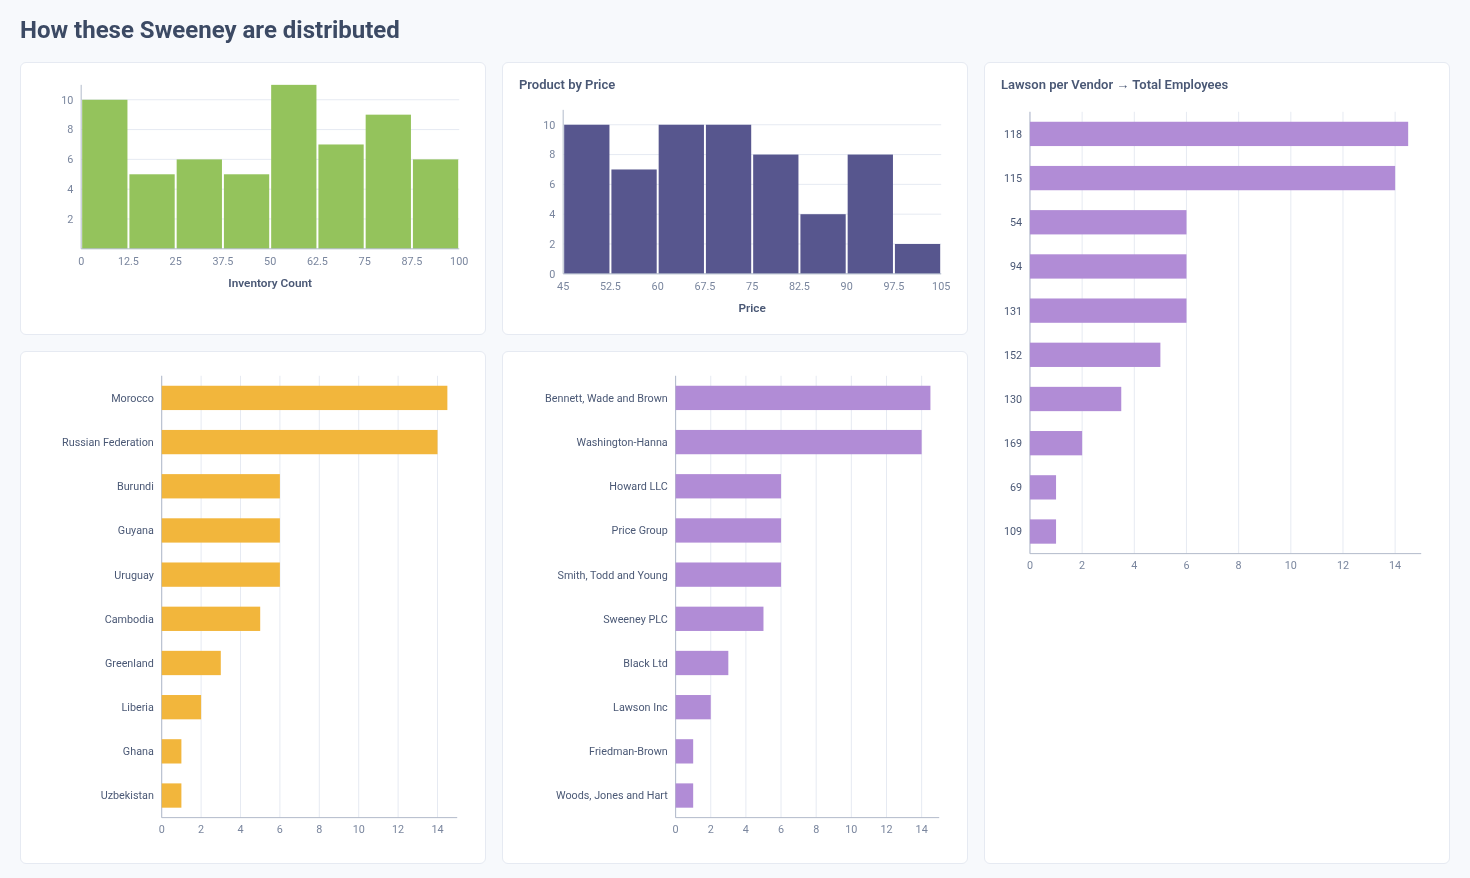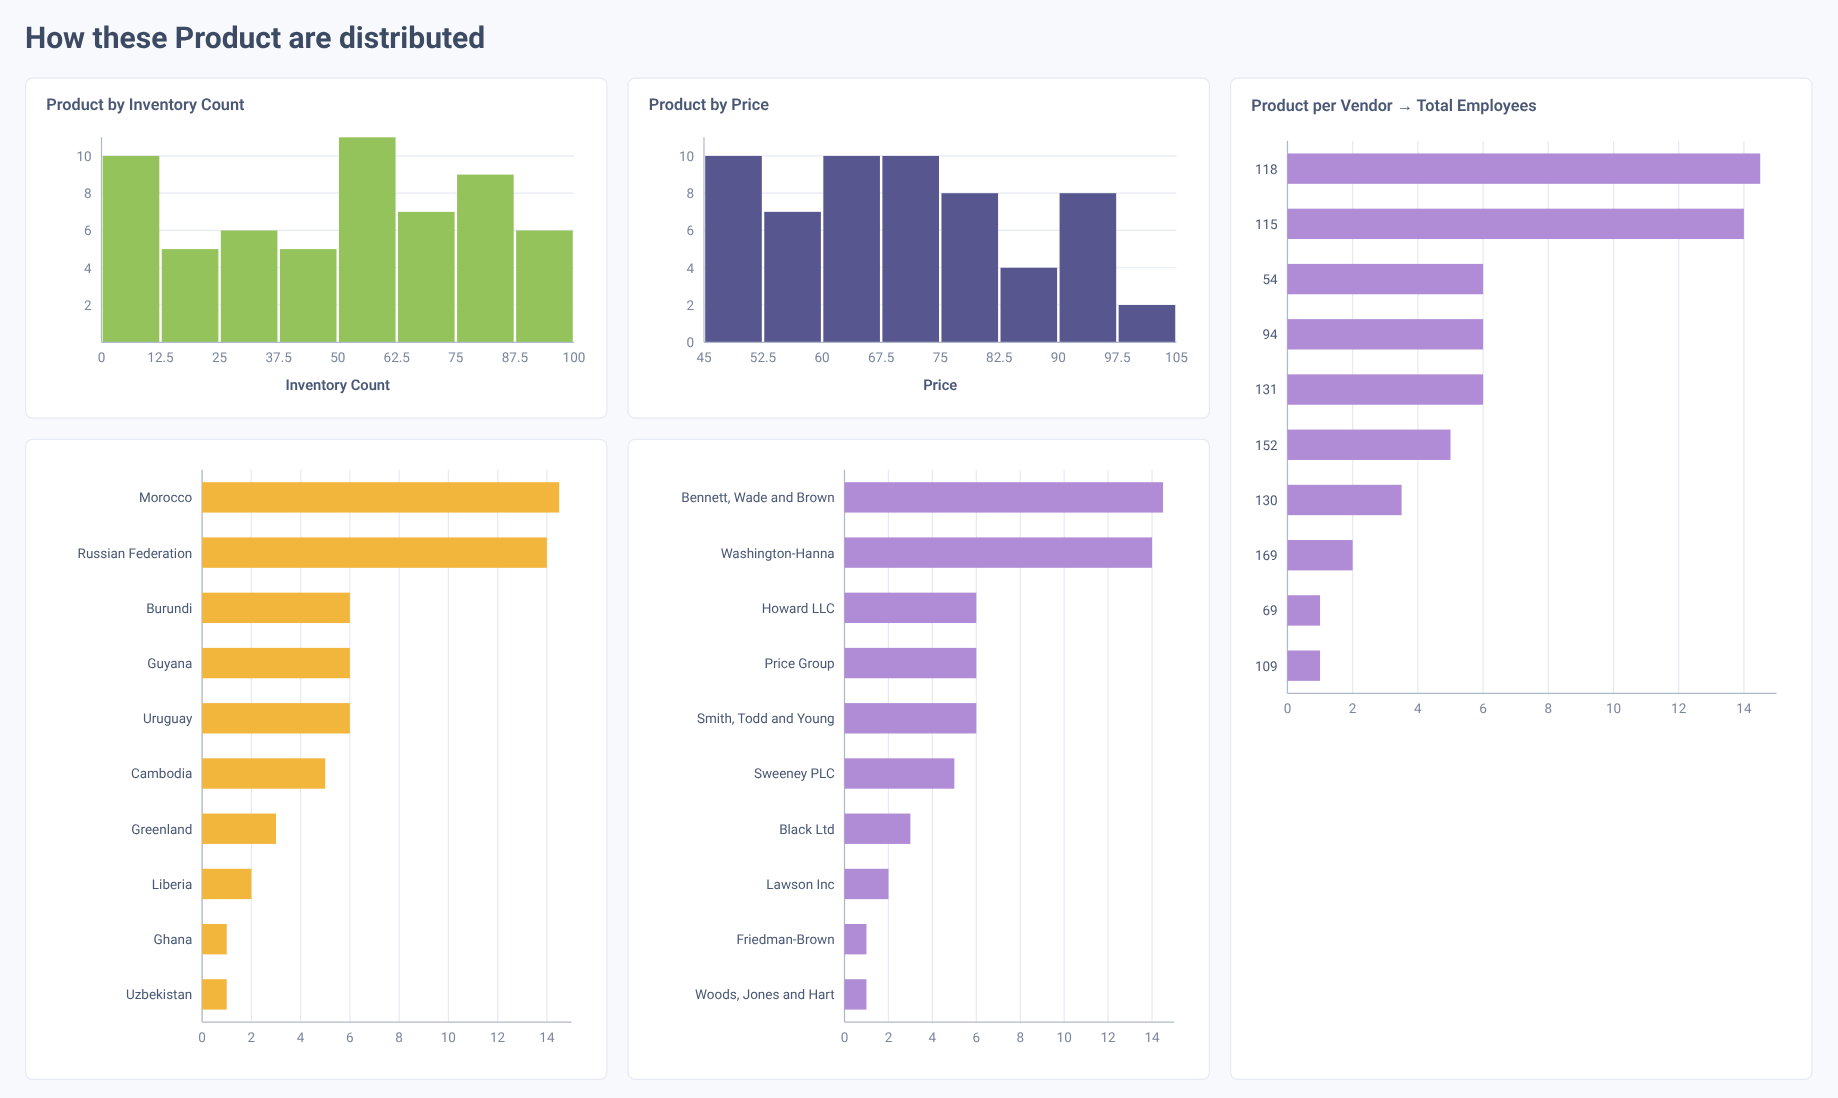--- a/index.html
+++ b/index.html
@@ -50,26 +50,25 @@
   
   #card-inv   { grid-column: 1; grid-row: 1; }
   #card-price { grid-column: 2; grid-row: 1; }
   #card-totemp{ grid-column: 3; grid-row: 1 / span 2; }
   #card-loc   { grid-column: 1; grid-row: 2; }
   #card-vname { grid-column: 2; grid-row: 2; }
 </style>
 </head>
 <body>
 
-<h1 class="page-title">How these Product are distributed</h1>
+<h1 class="page-title">How these Sweeney are distributed</h1>
 
 <div class="grid">
 
   <div class="card" id="card-inv">
-    <div class="card-title">Product by Inventory Count</div>
     <svg class="chart" id="svg-inv" viewBox="0 0 440 220">
         <line x1="45" x2="430" y1="144.63636363636363" y2="144.63636363636363" class="tick-line"></line>
         <text x="37" y="148.63636363636363" class="axis-text" text-anchor="end">2</text>
         <line x1="45" x2="430" y1="114.27272727272728" y2="114.27272727272728" class="tick-line"></line>
         <text x="37" y="118.27272727272728" class="axis-text" text-anchor="end">4</text>
         <line x1="45" x2="430" y1="83.90909090909092" y2="83.90909090909092" class="tick-line"></line>
         <text x="37" y="87.90909090909092" class="axis-text" text-anchor="end">6</text>
         <line x1="45" x2="430" y1="53.54545454545455" y2="53.54545454545455" class="tick-line"></line>
         <text x="37" y="57.54545454545455" class="axis-text" text-anchor="end">8</text>
         <line x1="45" x2="430" y1="23.181818181818187" y2="23.181818181818187" class="tick-line"></line>
@@ -129,21 +128,21 @@
         <text x="237.5" y="191" class="axis-text" text-anchor="middle">75</text>
         <text x="285.625" y="191" class="axis-text" text-anchor="middle">82.5</text>
         <text x="333.75" y="191" class="axis-text" text-anchor="middle">90</text>
         <text x="381.875" y="191" class="axis-text" text-anchor="middle">97.5</text>
         <text x="430" y="191" class="axis-text" text-anchor="middle">105</text>
         <text x="237.5" y="214" class="axis-title" text-anchor="middle">Price</text>
       </svg>
   </div>
 
   <div class="card" id="card-totemp">
-    <div class="card-title">Product per Vendor → Total Employees</div>
+    <div class="card-title">Lawson per Vendor → Total Employees</div>
     <svg class="chart" id="svg-totemp" viewBox="0 0 440 490">
         <line x1="29.5" x2="29.5" y1="10" y2="460" class="tick-line"></line>
         <text x="29.5" y="476" class="axis-text" text-anchor="middle">0</text>
         <line x1="82.63333333333333" x2="82.63333333333333" y1="10" y2="460" class="tick-line"></line>
         <text x="82.63333333333333" y="476" class="axis-text" text-anchor="middle">2</text>
         <line x1="135.76666666666665" x2="135.76666666666665" y1="10" y2="460" class="tick-line"></line>
         <text x="135.76666666666665" y="476" class="axis-text" text-anchor="middle">4</text>
         <line x1="188.9" x2="188.9" y1="10" y2="460" class="tick-line"></line>
         <text x="188.9" y="476" class="axis-text" text-anchor="middle">6</text>
         <line x1="242.03333333333333" x2="242.03333333333333" y1="10" y2="460" class="tick-line"></line>

